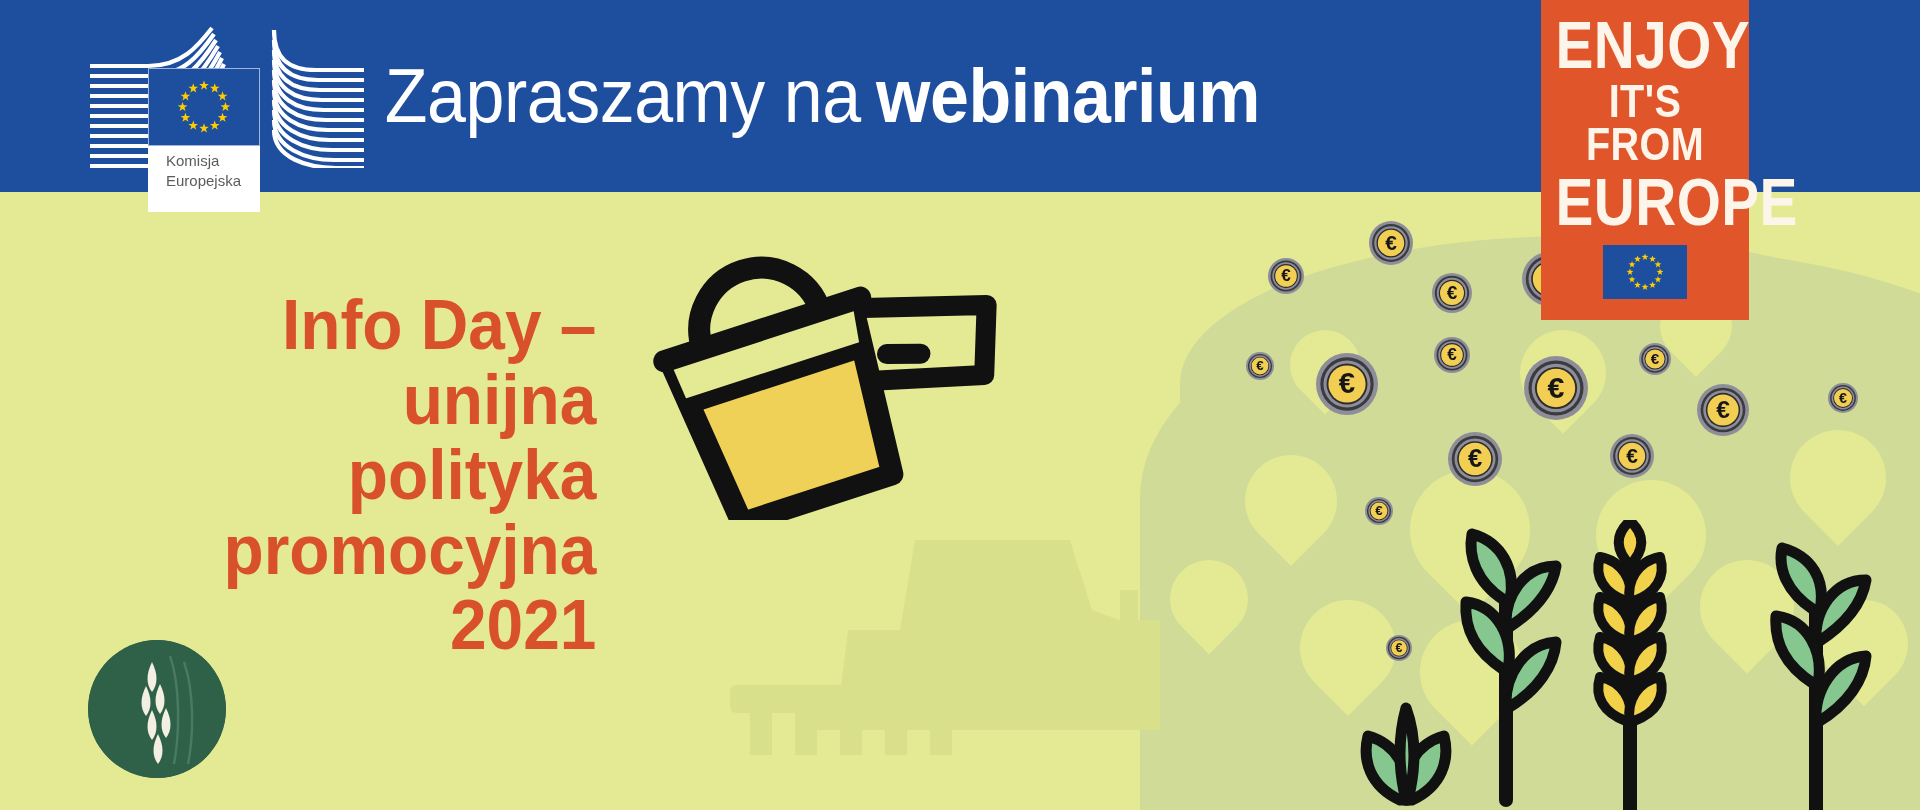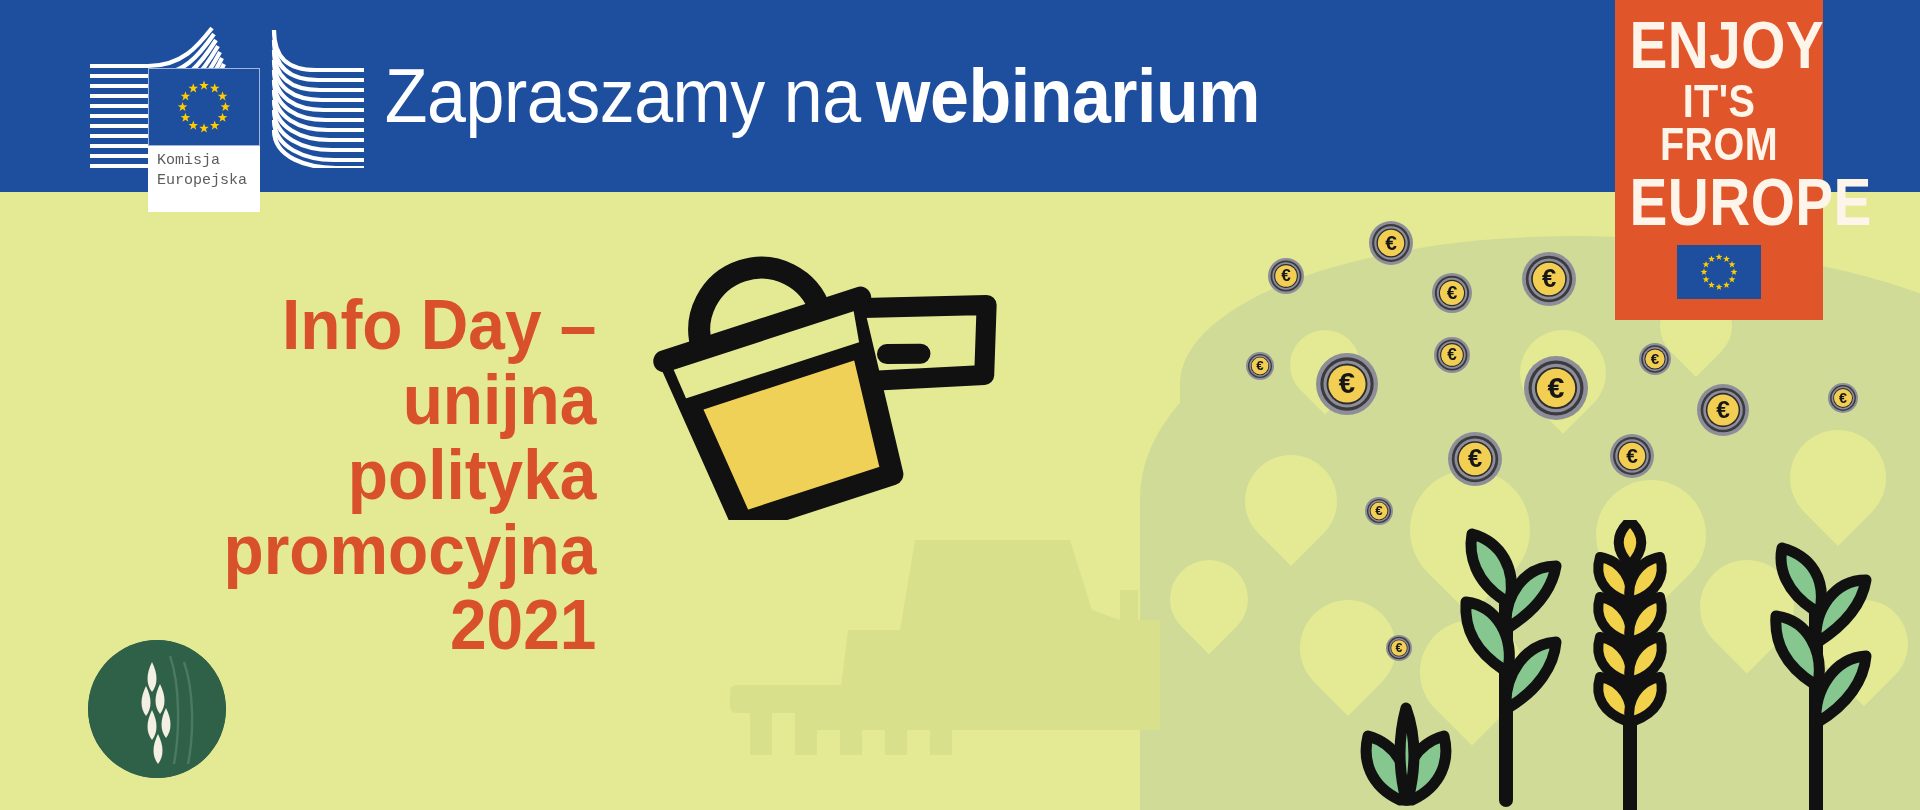--- a/index.html
+++ b/index.html
@@ -64,22 +64,22 @@
     background: #1d4f9e;
     border: 1px solid #9fb6da;
   }
   .ec-caption {
     position: absolute; left: 148px; top: 146px;
     width: 112px; height: 66px;
     background: #ffffff;
     color: #5c5c5c;
     font-size: 15px;
     line-height: 1.32;
-    padding: 5px 0 0 9px;
-    font-family: Liberation Mono, monospace;
+    padding: 5px 0 0 18px;
+    font-family: Liberation Sans, sans-serif;
   }
 
   .header-title {
     position: absolute;
     left: 390px; top: 36px;
     width: 870px; height: 120px;
     display: flex; align-items: center; justify-content: flex-end;
     color: #ffffff;
     font-size: 76px;
     line-height: 1;
@@ -87,21 +87,21 @@
     white-space: nowrap;
     font-family: "Liberation Sans Narrow", "Liberation Sans", sans-serif;
     transform: scaleX(0.92);
     transform-origin: right center;
   }
   .header-title .bold { font-weight: bold; margin-left: 0.22em; }
 
   
   .enjoy-badge {
     position: absolute;
-    left: 1615px; top: 0;
+    left: 1541px; top: 0;
     width: 208px; height: 320px;
     background: #e1552a;
     color: #fdf4ea;
     text-align: center;
     padding-top: 14px;
   }
   .enjoy-line {
     font-family: "Liberation Sans Narrow", "Liberation Sans", sans-serif;
     font-weight: bold;
     line-height: 0.94;

